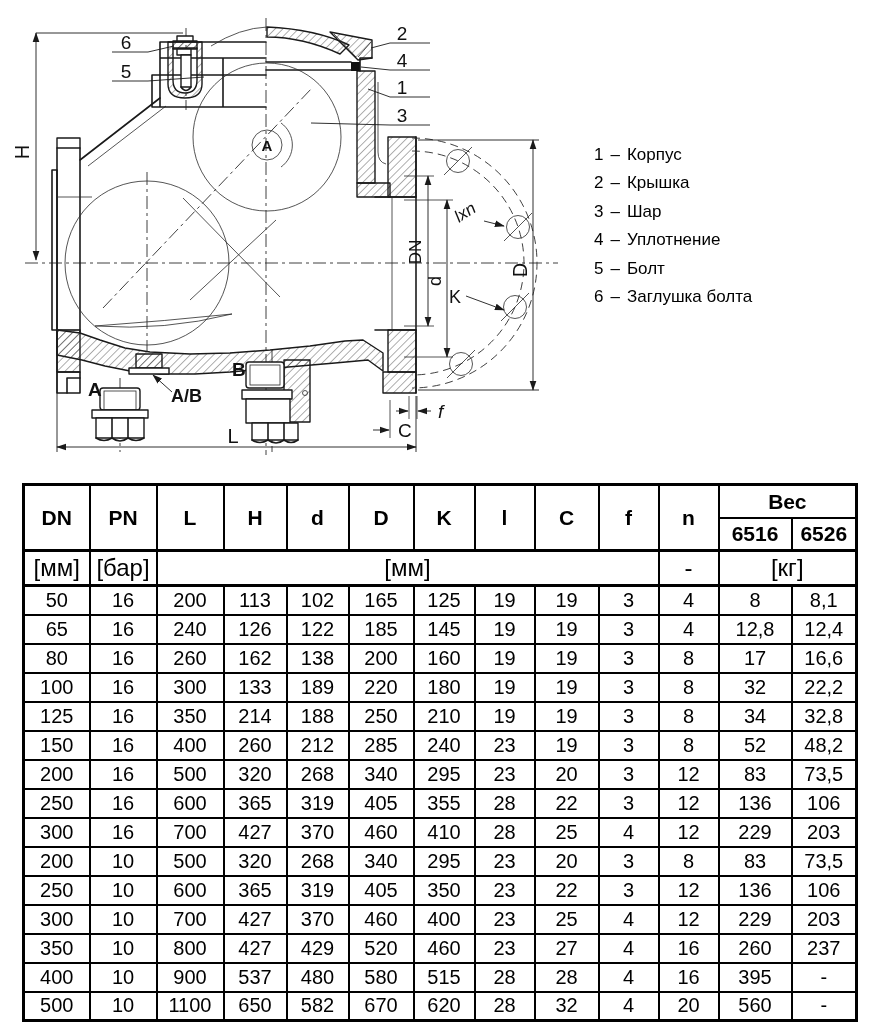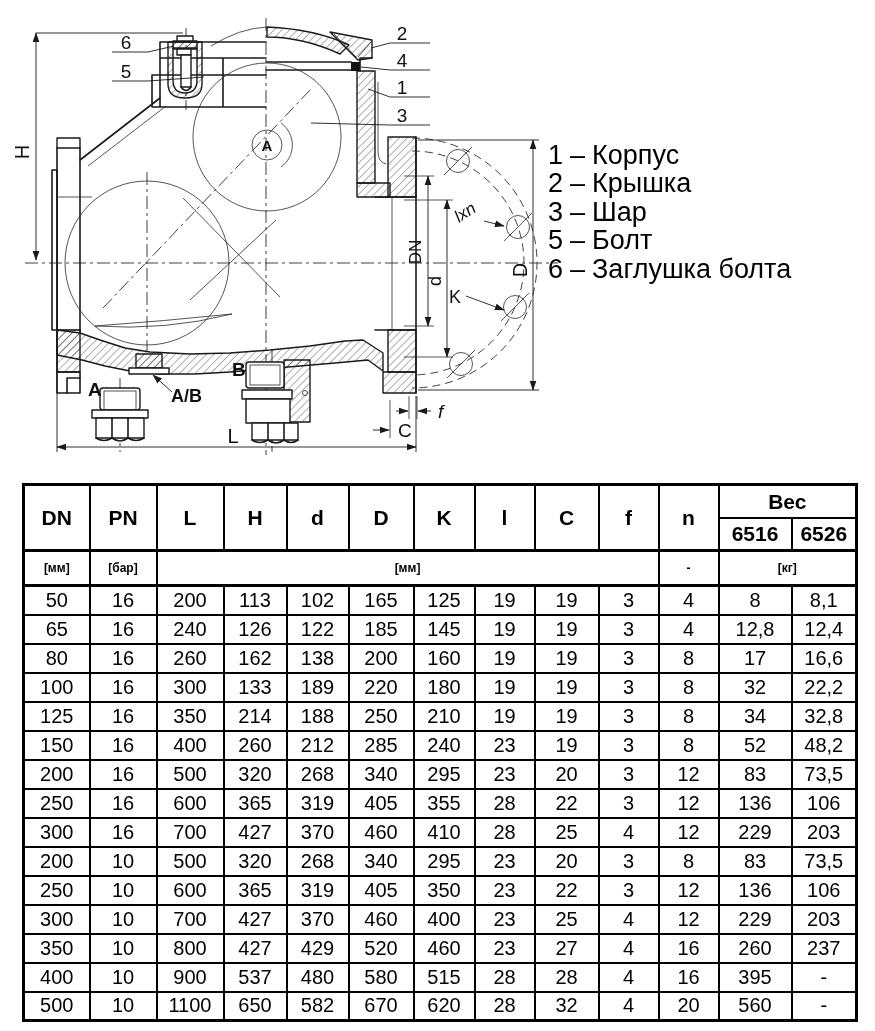--- a/index.html
+++ b/index.html
@@ -11,31 +11,31 @@
   .ln{fill:none;stroke:#1a1a1a;stroke-width:1.6;stroke-linejoin:round;stroke-linecap:round;}
   .thin{fill:none;stroke:#2a2a2a;stroke-width:0.8;}
   .cl{fill:none;stroke:#2a2a2a;stroke-width:0.9;stroke-dasharray:13 4 3 4;}
   .dash{fill:none;stroke:#2a2a2a;stroke-width:0.9;stroke-dasharray:8 5;}
   .dim{fill:none;stroke:#1a1a1a;stroke-width:0.9;}
   .hxp{fill:url(#hx);stroke:#1a1a1a;stroke-width:1.4;stroke-linejoin:round;}
   .wht{fill:#fff;stroke:#1a1a1a;stroke-width:1.4;stroke-linejoin:round;}
   .dimtxt{font-size:20px;}
   .lbl{font-size:19px;}
   
-  #legend{position:absolute;left:548px;top:141px;font-size:27px;line-height:28.4px;white-space:nowrap;}
+  #legend{position:absolute;left:594px;top:141px;font-size:17px;line-height:28.4px;white-space:nowrap;}
   #legend .dash-sep{padding:0 7px;}
   
   #dim-table{position:absolute;left:22px;top:483px;}
   table{border-collapse:collapse;table-layout:fixed;width:833px;border:3px solid #000;
     font-size:20px;}
   th,td{border:2px solid #000;text-align:center;vertical-align:middle;padding:0;overflow:hidden;}
   thead th{font-size:21px;font-weight:bold;}
   tr.hdr1 th{height:31px;}
   tr.hdr2 th{height:30px;}
-  tr.units td{height:32px;border-top:3px solid #000;border-bottom:3px solid #000;font-size:12px;font-weight:bold;}
+  tr.units td{height:32px;border-top:3px solid #000;border-bottom:3px solid #000;font-size:24px;}
   tbody tr{height:29px;}
 </style>
 </head>
 <body>
 
 <div id="stage">
 
   <svg id="drawing" viewBox="0 0 875 470" xmlns="http://www.w3.org/2000/svg">
     <defs>
       <pattern id="hx" width="5.5" height="5.5" patternUnits="userSpaceOnUse" patternTransform="rotate(45)">
@@ -253,20 +253,21 @@
         <path class="dim" d="M172,392 L153,375" marker-end="url(#ar)"></path>
         <text x="171" y="402" font-size="18" font-weight="bold">A/B</text>
       </g>
     </g>
   </svg>
 
   <div id="legend">
     <div><span>1</span><span class="dash-sep">–</span><span>Корпус</span></div>
     <div><span>2</span><span class="dash-sep">–</span><span>Крышка</span></div>
     <div><span>3</span><span class="dash-sep">–</span><span>Шар</span></div>
+    <div><span>4</span><span class="dash-sep">–</span><span>Уплотнение</span></div>
     <div><span>5</span><span class="dash-sep">–</span><span>Болт</span></div>
     <div><span>6</span><span class="dash-sep">–</span><span>Заглушка болта</span></div>
   </div>
 
   <div id="dim-table">
     <table>
       <colgroup>
         <col style="width:66px">
           <col style="width:67px">
           <col style="width:67px">

